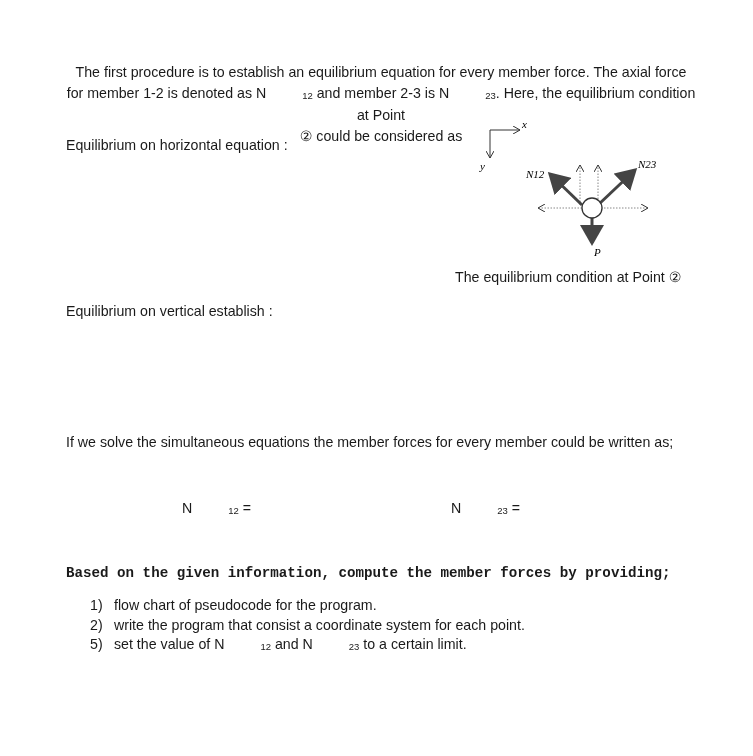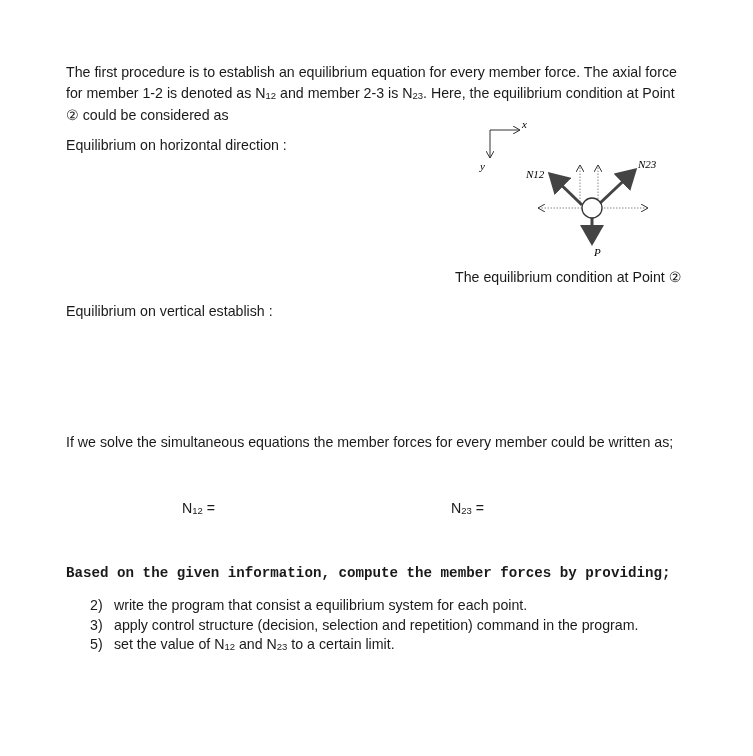--- a/index.html
+++ b/index.html
@@ -1,37 +1,37 @@
 <!DOCTYPE html>
 <html><head>
 <meta charset="utf-8">
 <style>
   html, body { margin: 0; padding: 0; background: #ffffff; }
   body { width: 753px; height: 756px; position: relative; overflow: hidden;
          font-family: "Liberation Sans", sans-serif; color: #1a1a1a; font-size: 14.2px; }
   .abs { position: absolute; }
-  .para { left: 66px; top: 62px; width: 630px; line-height: 20.5px; }
-  sub { font-size: 9.5px; vertical-align: baseline; position: relative; top: 1px; }
+  .para { left: 66px; top: 62px; width: 630px; line-height: 20.5px; text-align: center; }
+  sub { font-size: 9.5px; vertical-align: baseline; position: relative; top: 1px; padding-left: 36px; }
   .bold { font-weight: bold; font-family: Liberation Mono, monospace; }
   ol { margin: 0; padding: 0; list-style: none; }
   ol li { height: 19.5px; line-height: 19.5px; white-space: nowrap; }
   ol li .num { display: inline-block; width: 24px; }
   .caption { font-size: 14.2px; }
   svg text { font-family: "Liberation Serif", serif; font-style: italic; }
 </style>
 </head>
 <body>
 
 <div class="abs para">
   <div>The first procedure is to establish an equilibrium equation for every member force. The axial force</div>
   <div><span>for member 1-2 is denoted as N</span><sub>12</sub><span> and member 2-3 is N</span><sub>23</sub><span>. Here, the equilibrium condition at Point</span></div>
   <div>② could be considered as</div>
 </div>
 
-<div class="abs" style="left:66px; top:137px;">Equilibrium on horizontal direction :</div>
+<div class="abs" style="left:66px; top:137px;">Equilibrium on horizontal equation :</div>
 
 <svg class="abs" style="left:470px; top:110px;" width="220" height="150" viewBox="0 0 220 150">
   <defs>
     <marker id="open" markerWidth="8" markerHeight="8" refX="7" refY="4" orient="auto">
         <path d="M0,0 L7,4 L0,8" fill="none" stroke="#333" stroke-width="1"></path>
       </marker>
     <marker id="solid" markerWidth="8" markerHeight="8" refX="6" refY="4" orient="auto">
         <path d="M0,0 L7,4 L0,8 z" fill="#444"></path>
       </marker>
   </defs>
@@ -64,16 +64,16 @@
 <div class="abs" style="left:66px; top:303px;">Equilibrium on vertical establish :</div>
 
 <div class="abs" style="left:66px; top:434px;">If we solve the simultaneous equations the member forces for every member could be written as;</div>
 
 <div class="abs" style="left:162px; top:500px;margin-left:20px;"><span>N</span><sub>12</sub><span> =</span></div>
 <div class="abs" style="left:451px; top:500px;text-align:center;"><span>N</span><sub>23</sub><span> =</span></div>
 
 <div class="abs bold" style="left:66px; top:565px;">Based on the given information, compute the member forces by providing;</div>
 
 <ol class="abs" style="left:90px; top:596px;">
-  <li><span class="num">2)</span><span>write the program that consist a equilibrium system for each point.</span></li>
-  <li><span class="num">3)</span><span>apply control structure (decision, selection and repetition) command in the program.</span></li>
+  <li><span class="num">1)</span><span>flow chart of pseudocode for the program.</span></li>
+  <li><span class="num">2)</span><span>write the program that consist a coordinate system for each point.</span></li>
   <li><span class="num">5)</span><span>set the value of N</span><sub>12</sub><span> and N</span><sub>23</sub><span> to a certain limit.</span></li>
 </ol>
 
 </body></html>

